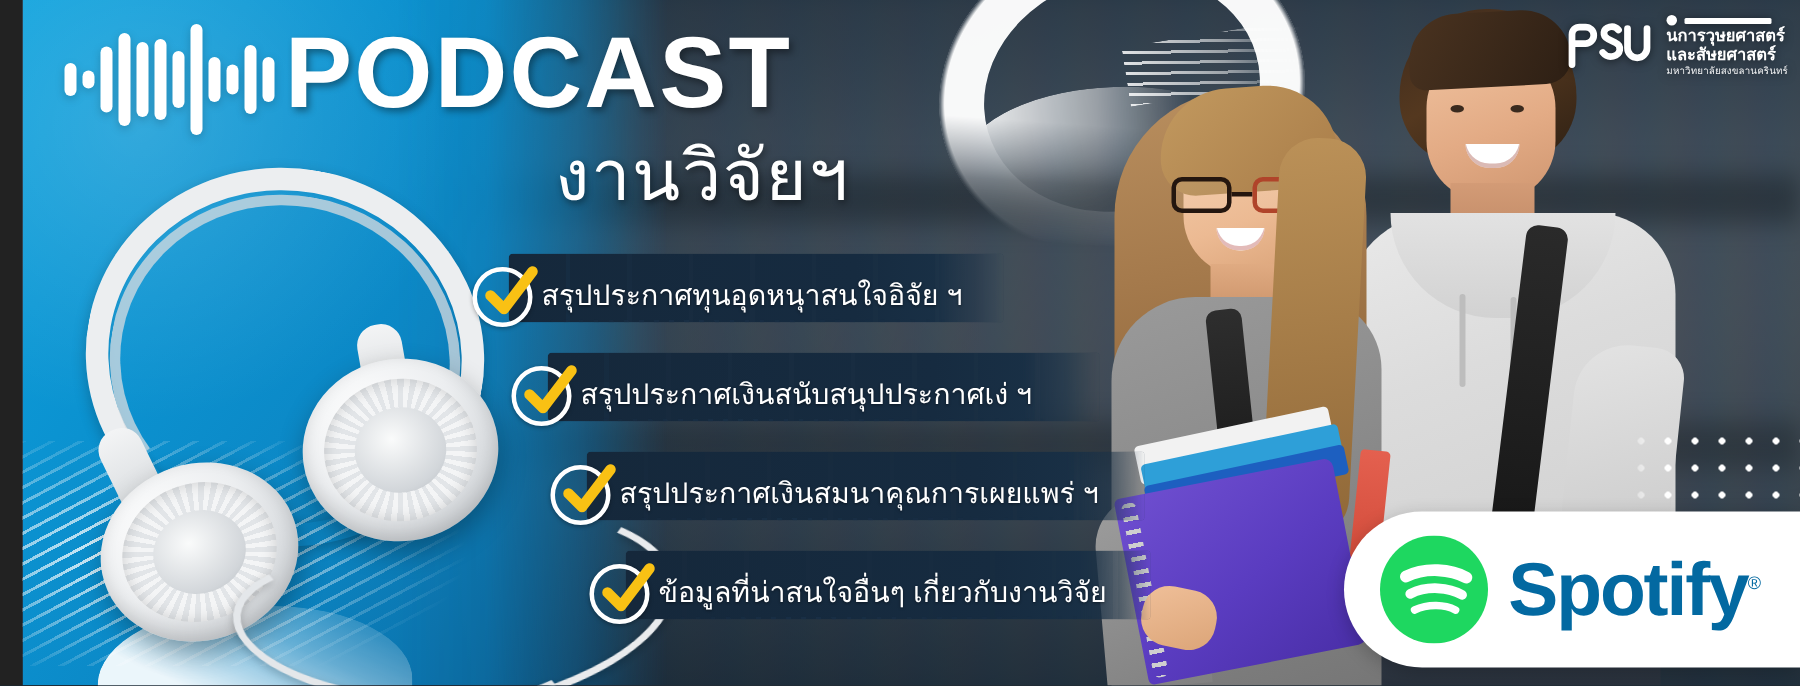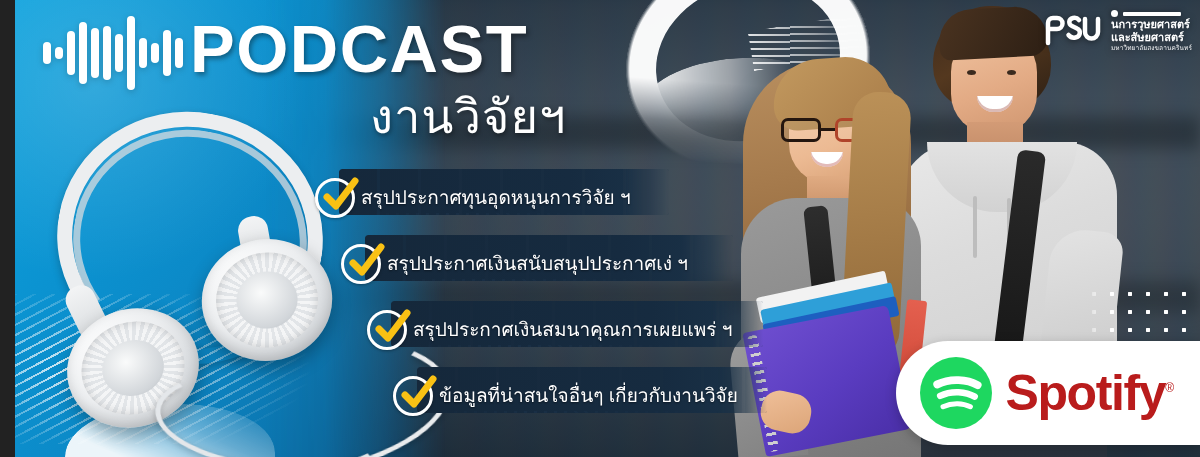--- a/index.html
+++ b/index.html
@@ -416,21 +416,21 @@
   
   .spotify-pill{
     position:absolute; right:0; bottom:12px;
     height:104px; padding:0 26px 0 24px;
     display:flex; align-items:center; gap:14px;
     background:#fff; border-radius:52px 0 0 52px;
     box-shadow:0 3px 12px rgba(0,0,0,.22);
   }
   .spotify-mark{ width:72px; height:72px; flex:0 0 72px; }
   .spotify-word{
-    font-size:50px; font-weight:bold; color:#b91c1c;
+    font-size:50px; font-weight:bold; color:#0369a1;
     letter-spacing:-1.4px; line-height:1;
     position:relative;
     text-align:center;
   }
   .spotify-reg{
     font-size:12px; vertical-align:super; font-weight:normal;
     letter-spacing:0;
   }
 </style>
 </head>
@@ -529,21 +529,21 @@
 
   <div class="bullets" id="bullets">
       <div class="bullet-row" style="margin-left: 0px;">
         <div class="brush-bar" style="width: 330px;"></div>
         <div class="check-icon">
           <div class="ring"></div>
           <svg viewBox="0 0 40 40" aria-hidden="true">
             <path d="M6 20 L15 29 L34 4" fill="none" stroke="#f9c114" stroke-width="7" stroke-linecap="round" stroke-linejoin="round"></path>
           </svg>
         </div>
-        <div class="bullet-text">สรุปประกาศทุนอุดหนุนการวิจัย ฯ</div>
+        <div class="bullet-text">สรุปประกาศทุนอุดหนุาสนใจอิจัย ฯ</div>
       </div>
       <div class="bullet-row" style="margin-left: 26px;">
         <div class="brush-bar" style="width: 368px;"></div>
         <div class="check-icon">
           <div class="ring"></div>
           <svg viewBox="0 0 40 40" aria-hidden="true">
             <path d="M6 20 L15 29 L34 4" fill="none" stroke="#f9c114" stroke-width="7" stroke-linecap="round" stroke-linejoin="round"></path>
           </svg>
         </div>
         <div class="bullet-text">สรุปประกาศเงินสนับสนุปประกาศเง่ ฯ</div>

